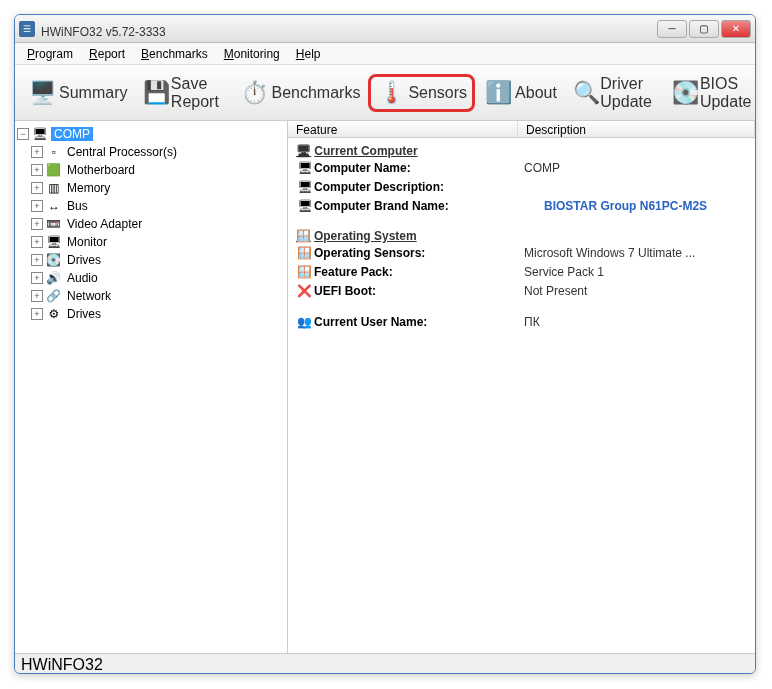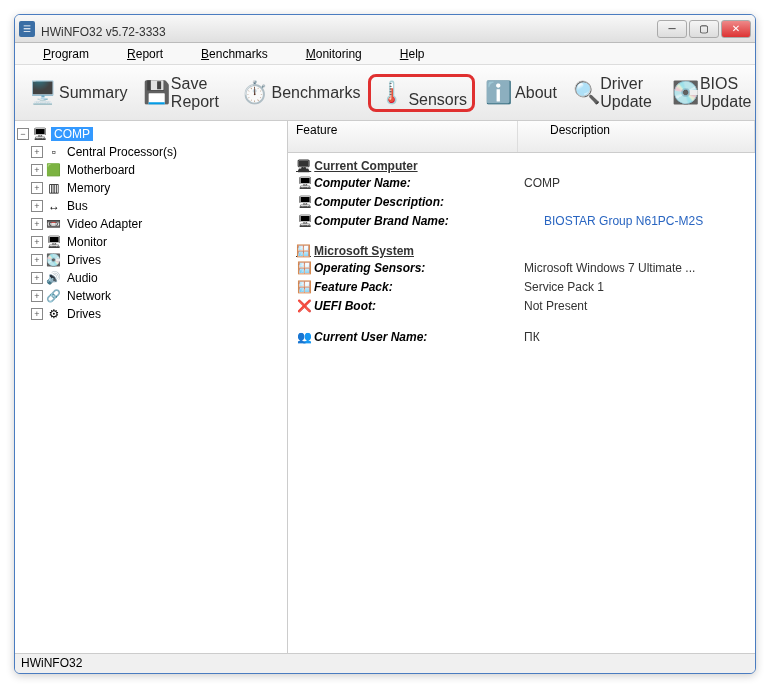--- a/index.html
+++ b/index.html
@@ -49,22 +49,21 @@
   cursor: pointer;
 }
 .win-btn.close { background: linear-gradient(#e88,#d33); color: #fff; }
 
 .menubar {
   height: 22px;
   background: #f8f8f8;
   border-bottom: 1px solid #ddd;
   display: flex;
   align-items: center;
-  padding: 0 20px;
-  gap: 22px;
+  padding: 0 4px;
 }
 .menu-item {
   padding: 2px 8px;
   font-size: 12px;
   cursor: pointer;
 }
 .menu-item span.u { text-decoration: underline; }
 
 .toolbar {
   height: 56px;
@@ -80,21 +79,20 @@
   align-items: center;
   padding: 3px 8px;
   cursor: pointer;
   font-size: 16px;
   color: #333;
 }
 .tool-btn.highlighted {
   border: 3px solid #e03030;
   border-radius: 8px;
   padding: 0 5px;
-  align-items: flex-end;
 }
 .tool-icon {
   width: 32px; height: 32px;
   display: flex; align-items: center; justify-content: center;
   font-size: 22px;
 }
 
 
 .icon-monitor { color:#1a5fb4; }
 .icon-monitor::after { content:"🖥️"; }
@@ -141,54 +139,53 @@
   background: #3399ff;
   color: #fff;
   padding: 0 3px;
 }
 .tree-label { padding: 0 2px; }
 .tree-children { margin-left: 14px; }
 
 .rightpane { flex:1; display:flex; flex-direction:column; }
 .rhead {
   display:flex;
-  height: 32px;
+  height: 17px;
   background: linear-gradient(#fdfdfd,#ececec);
   border-bottom: 1px solid #ccc;
   font-size: 12px;
-  gap: 24px;
 }
 .rhead-col { padding: 2px 8px; border-right:1px solid #ddd; }
 .rhead-col.feature { width: 230px; }
 .rhead-col.desc { flex:1; }
 .rcontent { padding: 6px 8px; overflow:auto; flex:1;}
 .section-hdr {
   font-weight: bold;
   text-decoration: underline;
   color: #333;
   display:flex; align-items:center;
   margin-top: 6px;
 }
 .section-hdr:first-child { margin-top:0;}
 .info-row {
   display: flex;
   align-items: center;
   height: 19px;
   font-size: 12px;
 }
 .info-row .ricon { width:18px; text-align:center; font-size:12px;}
-.info-row .fname { width: 210px; font-weight: bold; font-style: italic; }
+.info-row .fname { width: 210px; font-weight: bold; }
 .info-row .fval { flex:1; color:#333;}
-.info-row .fval.link { color:#2965c1; font-weight:normal;padding-left:20px;}
+.info-row .fval.link { color:#2965c1; font-weight:bold;padding-left:20px;}
 
 .statusbar {
   height: 20px;
   background: #f0f0f0;
   border-top: 1px solid #ccc;
-  font-size: 12px;
+  font-size: 16px;
   padding: 2px 6px;
 }
 </style>
 </head>
 <body>
 
 <div class="window">
 
   <div class="titlebar">
     <div class="titlebar-icon"></div>
@@ -347,21 +344,21 @@
             </div>
             <div class="info-row">
               <span class="ricon">🖥</span>
               <span class="fname">Computer Brand Name:</span>
               <span class="fval link">BIOSTAR Group N61PC-M2S</span>
             </div>
           </div>
 
         <div class="section-hdr" style="margin-top:14px;">
           <span class="ricon" style="margin-right:3px;">🪟</span>
-          <span>Microsoft System</span>
+          <span>Operating System</span>
         </div>
         <div id="rows-os">
             <div class="info-row">
               <span class="ricon">🪟</span>
               <span class="fname">Operating Sensors:</span>
               <span class="fval">Microsoft Windows 7 Ultimate ...</span>
             </div>
             <div class="info-row">
               <span class="ricon">🪟</span>
               <span class="fname">Feature Pack:</span>

